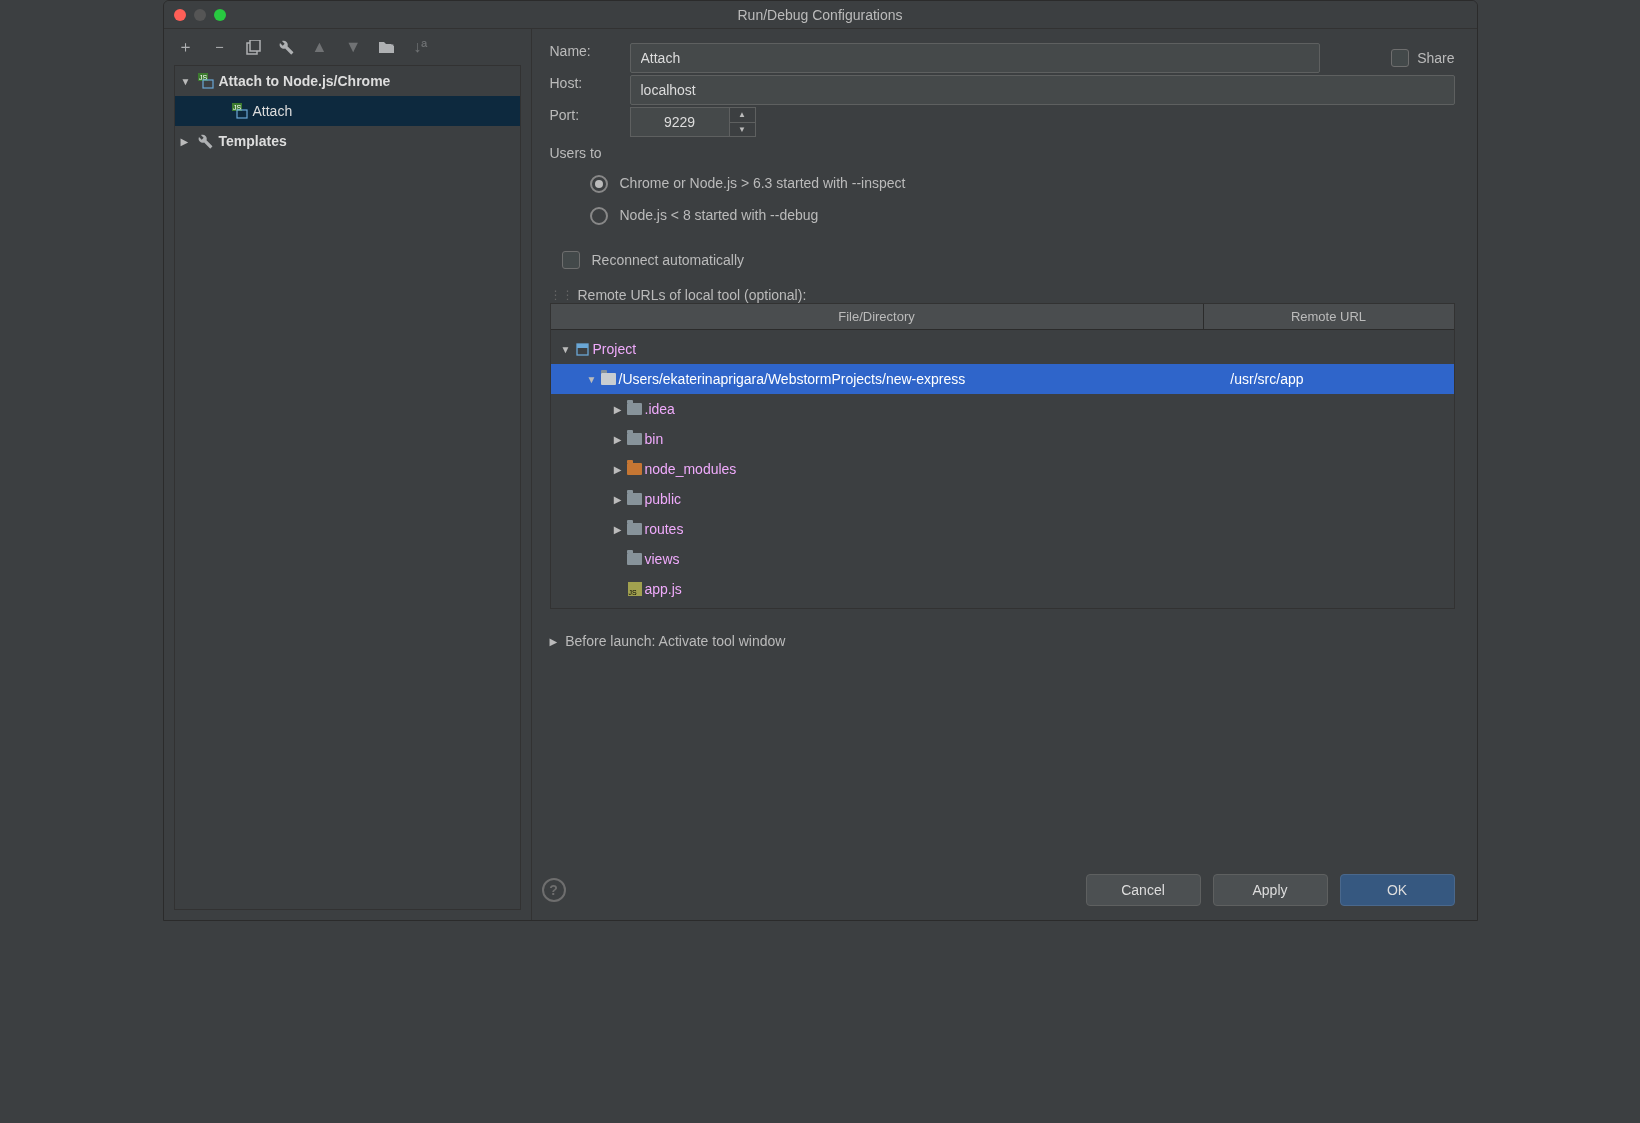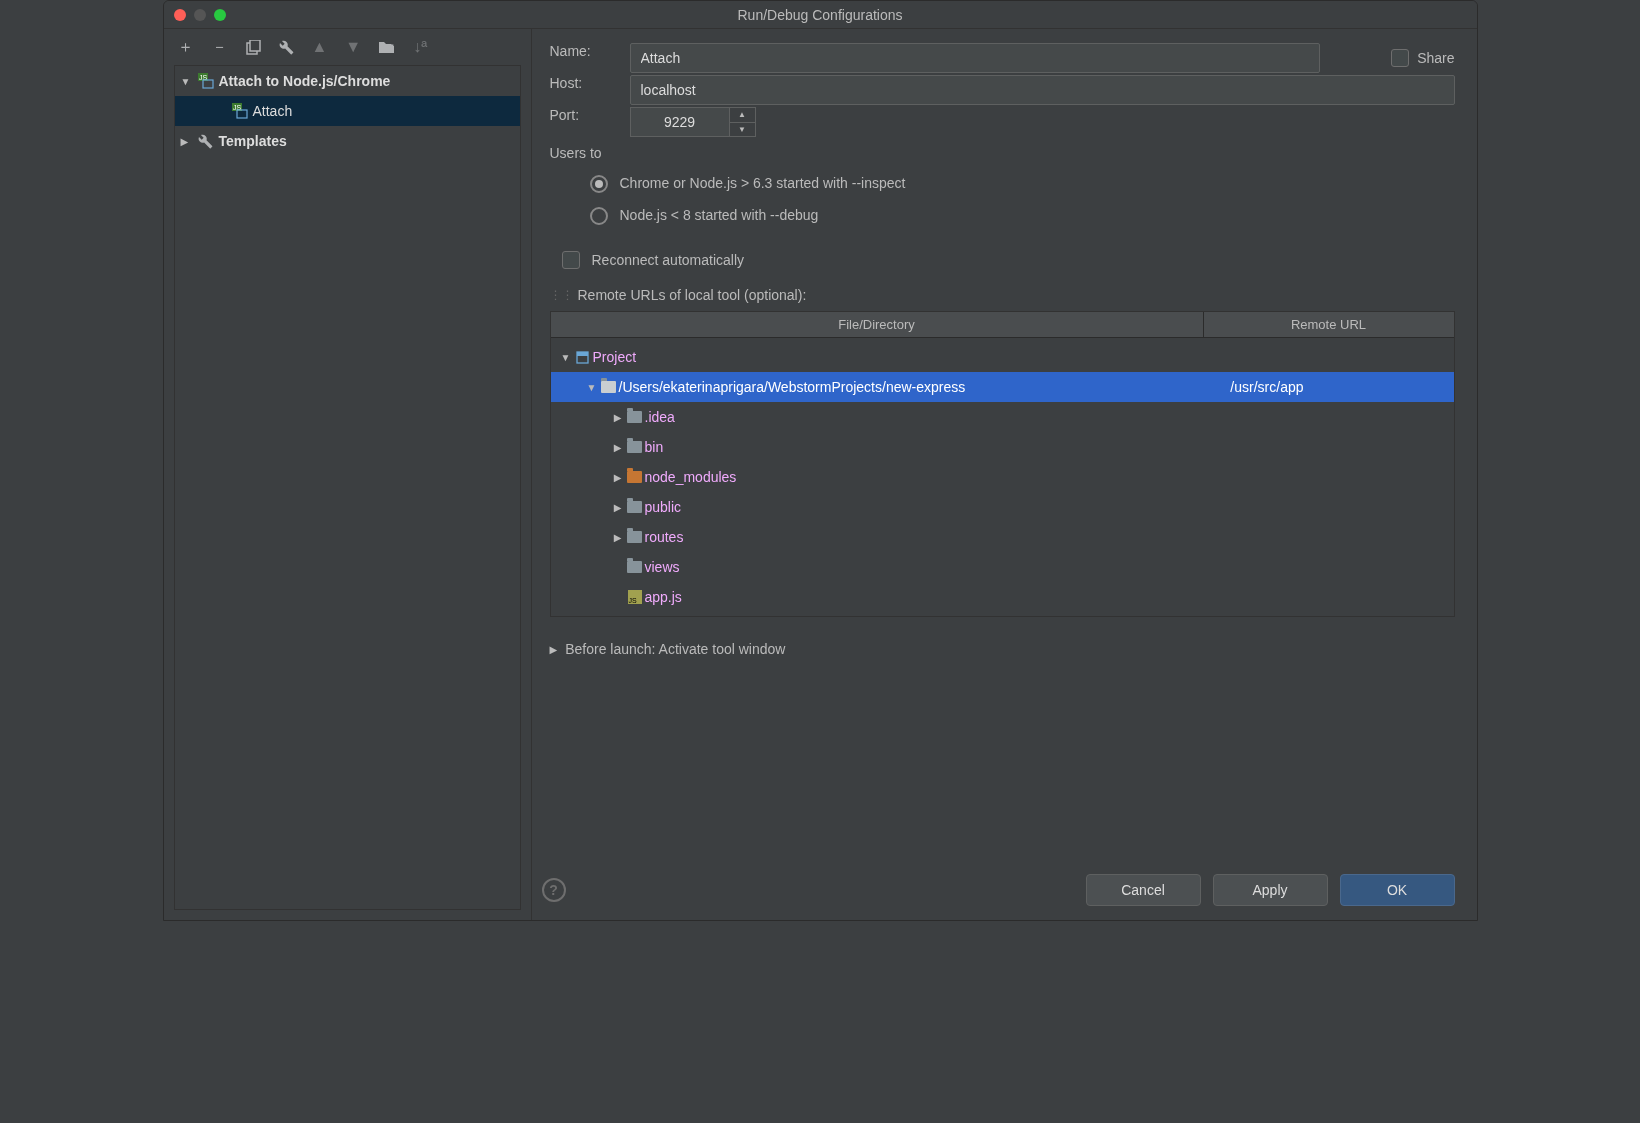--- a/index.html
+++ b/index.html
@@ -34,21 +34,21 @@
   .spin-btns div{flex:1;display:flex;align-items:center;justify-content:center;font-size:8px;color:#bbb;}
   .spin-btns div:first-child{border-bottom:1px solid #5e6060;}
   .share{display:flex;align-items:center;gap:8px;margin-left:auto;}
   .checkbox{width:18px;height:18px;border:1px solid #6e6e6e;background:#43494a;border-radius:3px;}
   .section-title{color:#bbb;font-size:14px;margin:6px 0 14px 0;}
   .radio-row{display:flex;align-items:flex-start;gap:12px;margin:0 0 14px 40px;}
   .radio{width:18px;height:18px;border:2px solid #888;border-radius:50%;display:flex;align-items:center;justify-content:center;}
   .radio.checked::after{content:"";width:8px;height:8px;background:#bbb;border-radius:50%;}
   .check-row{display:flex;align-items:center;gap:12px;margin:12px 0 18px 12px;}
   .grip{color:#666;font-size:12px;margin-right:4px;}
-  .table-area{border:1px solid #323232;margin-top:8px;display:flex;flex-direction:column;}
+  .table-area{border:1px solid #323232;display:flex;flex-direction:column;}
   .table-head{display:flex;background:#4a4d4f;height:26px;border-bottom:1px solid #2b2b2b;}
   .table-head div{display:flex;align-items:center;justify-content:center;color:#bbb;font-size:13px;}
   .th1{flex:1;border-right:1px solid #2b2b2b;}
   .th2{width:250px;}
   .file-tree{padding:4px 0;}
   .ft-row{display:flex;align-items:center;height:30px;}
   .ft-row.selected{background:#2f65ca;color:#fff;}
   .ft-row.selected .ft-label,.ft-row.selected .ft-remote{color:#ffffff;}
   .ft-exp{width:14px;text-align:center;font-size:10px;color:#bbb;}
   .ft-icon{width:20px;display:flex;align-items:center;justify-content:center;}

